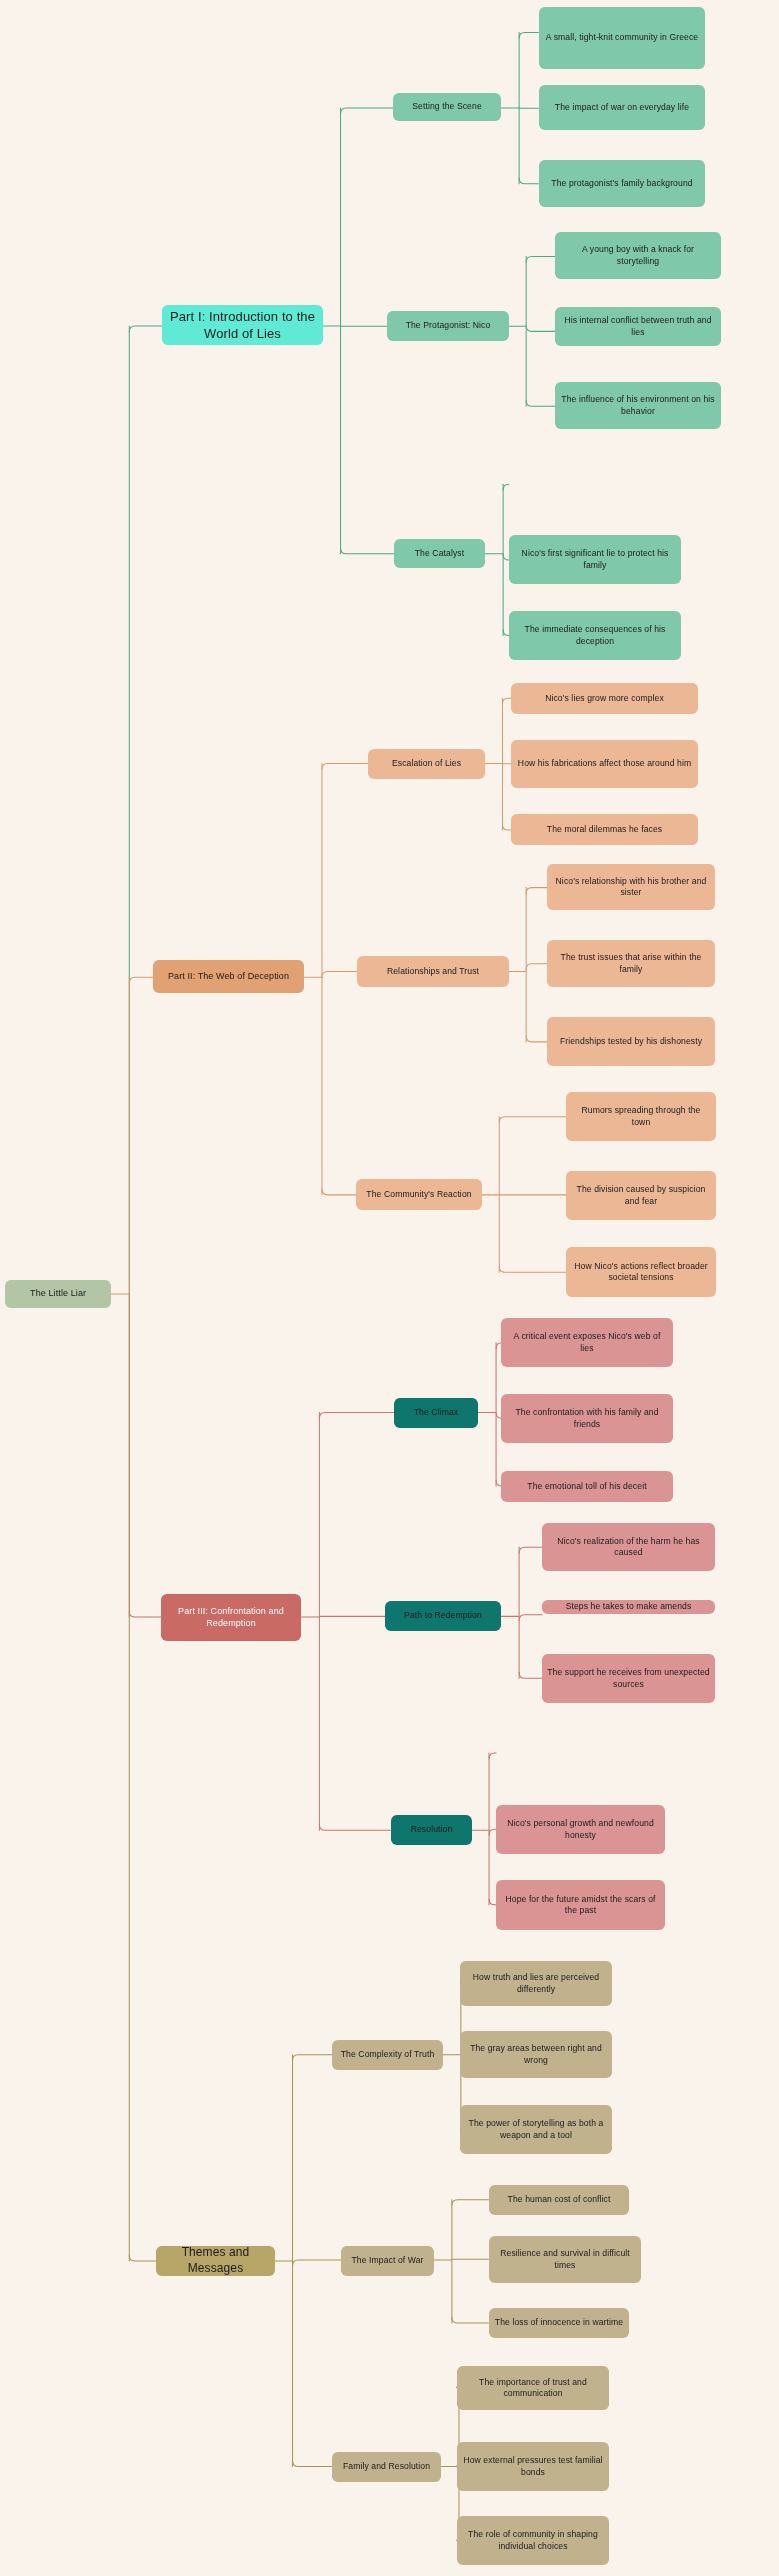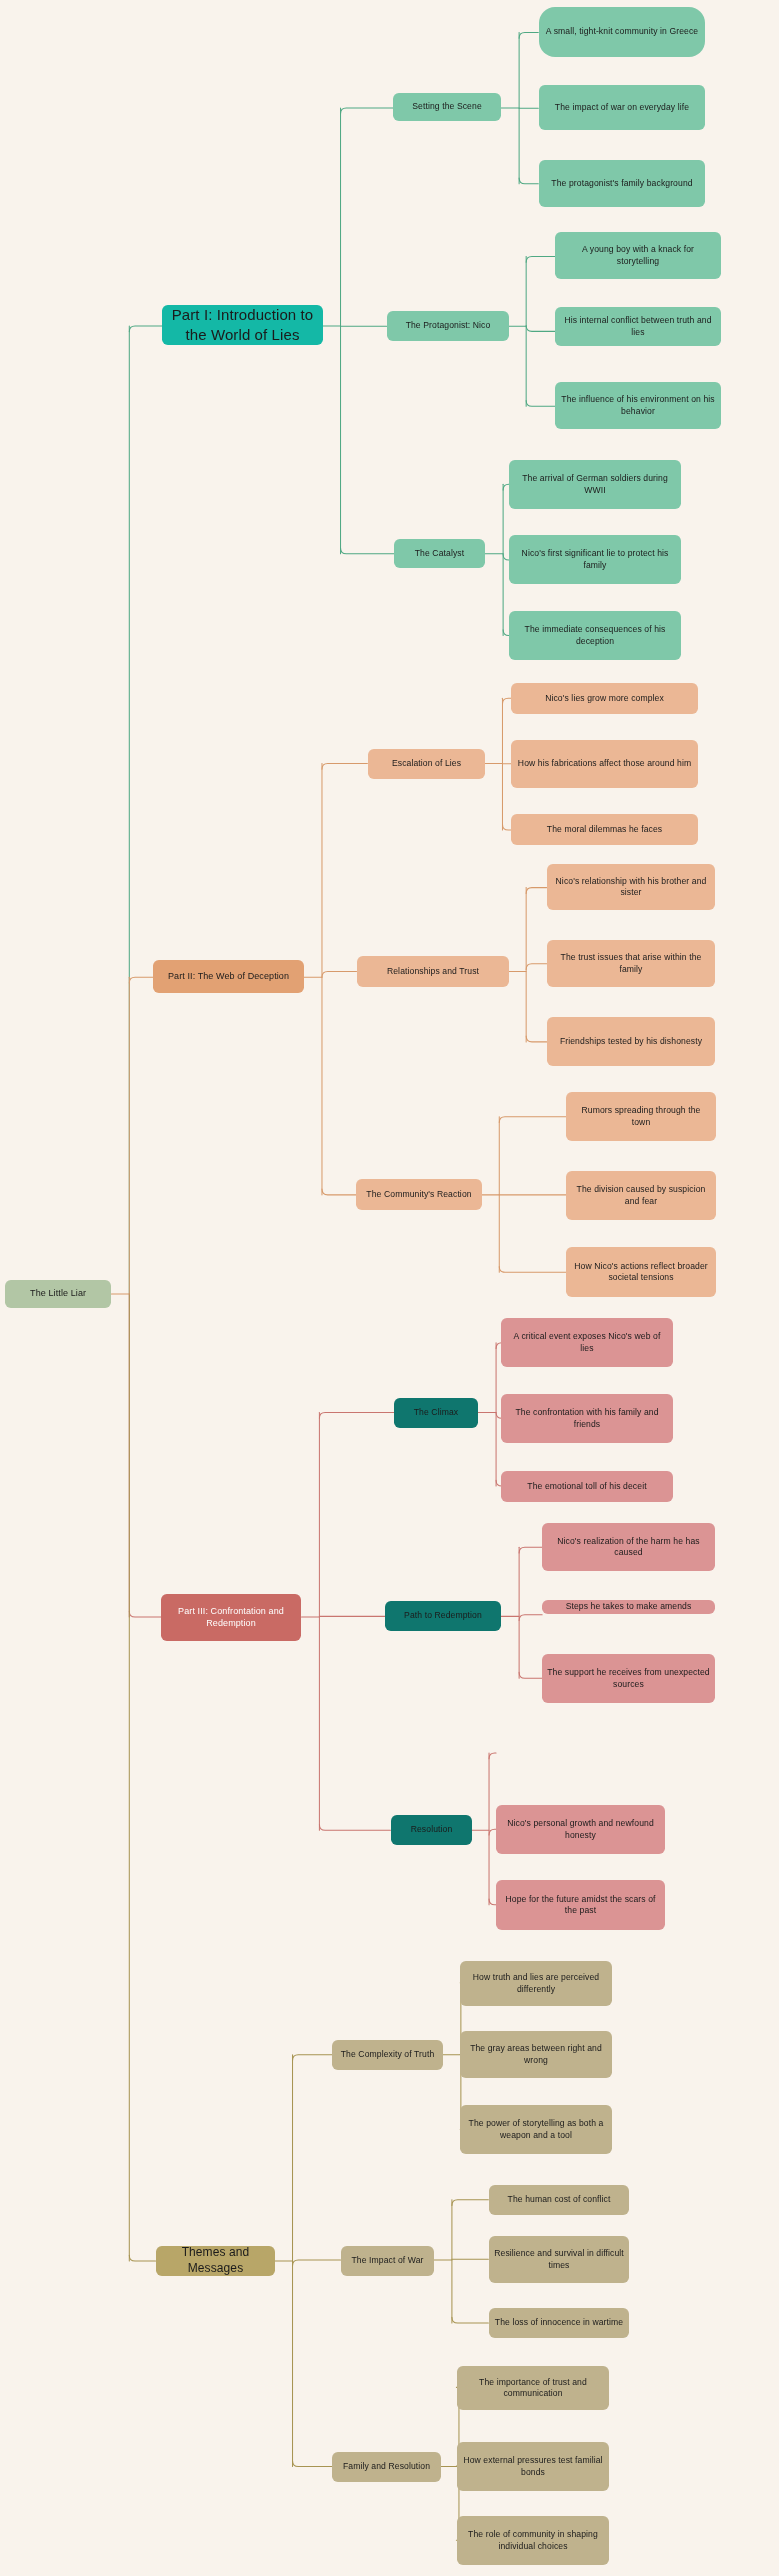--- a/index.html
+++ b/index.html
@@ -39,21 +39,21 @@
     line-height: 1.32;
     padding: 2.6px 5.1px;
     font-size: 8.6px;
     letter-spacing: 0.1px;
   }
   .node.root {
     background: #B2C6A5;
     font-size: 9px;
   }
   
-  .node.p1-branch { background: #14b8a6; font-size: 15px; }
+  .node.p1-branch { background: #5eead4; font-size: 13px; }
   .node.p1-sub    { background: #7FC8A9; }
   .node.p1-leaf   { background: #7FC8A9; }
   
   .node.p2-branch { background: #E2A173; font-size: 9px; }
   .node.p2-sub    { background: #EBB795; }
   .node.p2-leaf   { background: #EBB795; }
   
   .node.p3-branch { background: #C96A64; color:#FFFFFF; font-size: 9px; }
   .node.p3-sub    { background: #0f766e; }
   .node.p3-leaf   { background: #DB9494; }
@@ -156,31 +156,30 @@
       <path d="M 717 3738 Q 717 3729 726 3729 H 713" stroke="#A79452" stroke-width="1.6" fill="none" stroke-linecap="round"></path>
       <path d="M 717 3852 H 713" stroke="#A79452" stroke-width="1.6" fill="none" stroke-linecap="round"></path>
       <path d="M 717 3959 Q 717 3968 726 3968 H 713" stroke="#A79452" stroke-width="1.6" fill="none" stroke-linecap="round"></path>
     </svg>
 
   <div class="node root" style="left:5.1px; top:1280px; width:106px; height:28px;">The Little Liar</div>
 
   <div class="node p1-branch" style="left:162px; top:305px; width:161px; height:40px;">Part I: Introduction to the World of Lies</div>
 
   <div class="node p1-sub" style="left:393px; top:93px; width:108px; height:28px;">Setting the Scene</div>
-  <div class="node p1-leaf" style="left:539px; top:7px; width:166px; height:50px;border-radius:16px;">A small, tight-knit community in Greece</div>
+  <div class="node p1-leaf" style="left:539px; top:7px; width:166px; height:62px;">A small, tight-knit community in Greece</div>
   <div class="node p1-leaf" style="left:539px; top:85px; width:166px; height:45px;">The impact of war on everyday life</div>
   <div class="node p1-leaf" style="left:539px; top:160px; width:166px; height:47px;">The protagonist's family background</div>
 
   <div class="node p1-sub" style="left:387px; top:311px; width:122px; height:29.5px;">The Protagonist: Nico</div>
   <div class="node p1-leaf" style="left:555px; top:232px; width:166px; height:47px;">A young boy with a knack for storytelling</div>
   <div class="node p1-leaf" style="left:555px; top:307px; width:166px; height:39px;">His internal conflict between truth and lies</div>
   <div class="node p1-leaf" style="left:555px; top:382px; width:166px; height:47px;">The influence of his environment on his behavior</div>
 
   <div class="node p1-sub" style="left:394px; top:539px; width:91px; height:29px;">The Catalyst</div>
-  <div class="node p1-leaf" style="left:509px; top:460px; width:172px; height:49px;">The arrival of German soldiers during WWII</div>
   <div class="node p1-leaf" style="left:509px; top:535px; width:172px; height:49px;">Nico's first significant lie to protect his family</div>
   <div class="node p1-leaf" style="left:509px; top:611px; width:172px; height:49px;">The immediate consequences of his deception</div>
 
   <div class="node p2-branch" style="left:153px; top:960px; width:151px; height:33px;">Part II: The Web of Deception</div>
 
   <div class="node p2-sub" style="left:368px; top:749px; width:117px; height:29.5px;">Escalation of Lies</div>
   <div class="node p2-leaf" style="left:511px; top:683px; width:187px; height:31px;">Nico's lies grow more complex</div>
   <div class="node p2-leaf" style="left:511px; top:740px; width:187px; height:48px;">How his fabrications affect those around him</div>
   <div class="node p2-leaf" style="left:511px; top:814px; width:187px; height:31px;">The moral dilemmas he faces</div>
 
@@ -212,21 +211,21 @@
 
   <div class="node th-branch" style="left:156px; top:2246px; width:119px; height:30px;">Themes and Messages</div>
 
   <div class="node th-sub" style="left:332px; top:2040px; width:111px; height:30px;">The Complexity of Truth</div>
   <div class="node th-leaf" style="left:460px; top:1961px; width:152px; height:45px;">How truth and lies are perceived differently</div>
   <div class="node th-leaf" style="left:460px; top:2031px; width:152px; height:47px;">The gray areas between right and wrong</div>
   <div class="node th-leaf" style="left:460px; top:2105px; width:152px; height:49px;">The power of storytelling as both a weapon and a tool</div>
 
   <div class="node th-sub" style="left:341px; top:2246px; width:93px; height:29.5px;">The Impact of War</div>
   <div class="node th-leaf" style="left:489px; top:2185px; width:140px; height:29.5px;">The human cost of conflict</div>
-  <div class="node th-leaf" style="left:489px; top:2236px; width:140px; height:47px;">Resilience and survival in difficult times</div>
+  <div class="node th-leaf" style="left:489px; top:2236px; width:152px; height:47px;">Resilience and survival in difficult times</div>
   <div class="node th-leaf" style="left:489px; top:2308px; width:140px; height:30px;">The loss of innocence in wartime</div>
 
   <div class="node th-sub" style="left:332px; top:2452px; width:109px; height:30px;">Family and Resolution</div>
   <div class="node th-leaf" style="left:457px; top:2366px; width:152px; height:44px;">The importance of trust and communication</div>
   <div class="node th-leaf" style="left:457px; top:2442px; width:152px; height:49px;">How external pressures test familial bonds</div>
   <div class="node th-leaf" style="left:457px; top:2516px; width:152px; height:49px;">The role of community in shaping individual choices</div>
 </div>
 
 
 </body></html>

